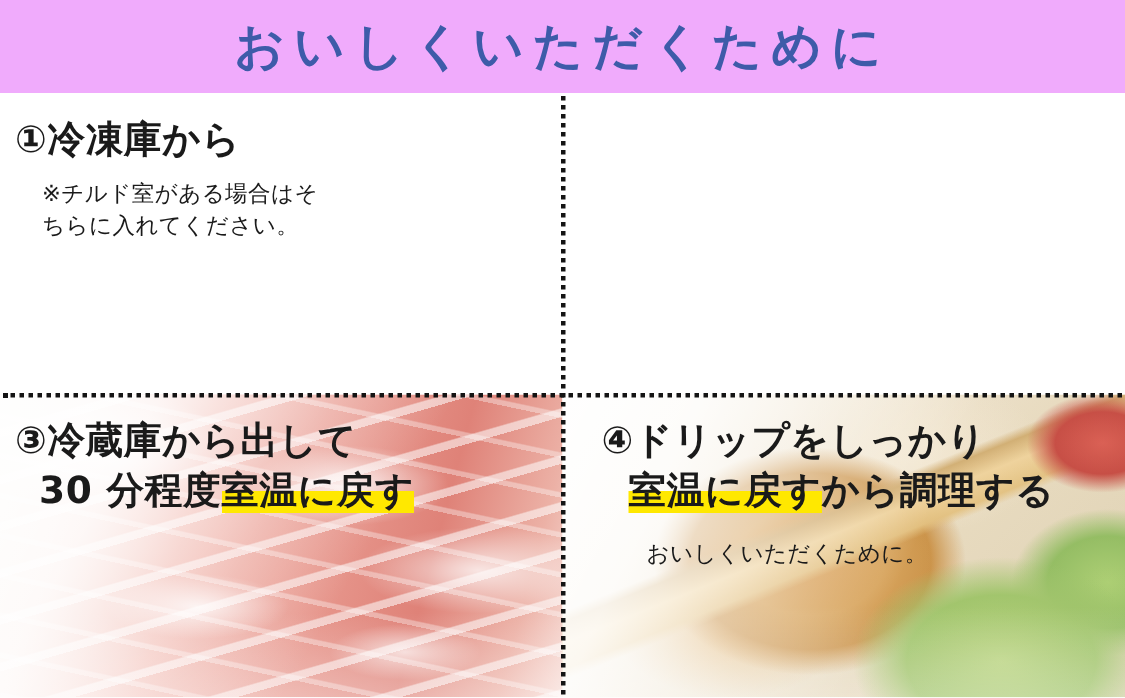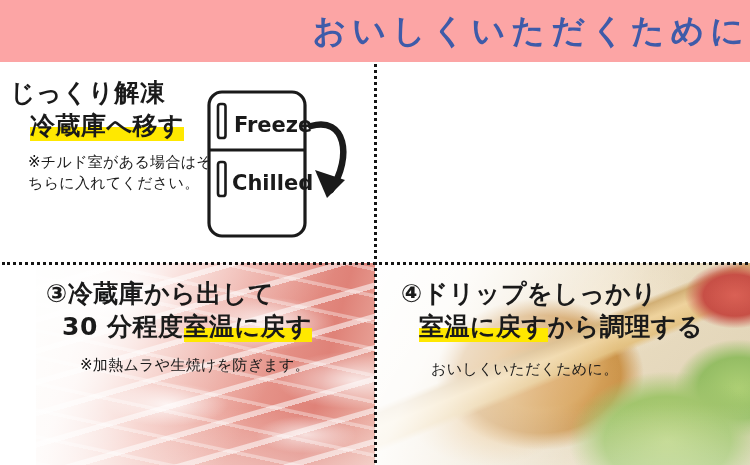--- a/index.html
+++ b/index.html
@@ -20,24 +20,24 @@
     background: #ffffff;
   }
 
   
   .header-banner {
     position: absolute;
     left: 0;
     top: 0;
     width: 750px;
     height: 62px;
-    background: #fca5a5;
+    background: #f0abfc;
     display: flex;
     align-items: center;
-    justify-content: flex-end;
+    justify-content: center;
   }
   .header-title {
     color: #3e5ba9;
     font-size: 33px;
     font-weight: bold;
     letter-spacing: 6px;
     line-height: 1;
     white-space: nowrap;
     transform: translateY(-1px);
   }
@@ -52,21 +52,21 @@
   }
   .panel {
     position: absolute;
     width: 375px;
     height: 201px;
     overflow: hidden;
     box-sizing: border-box;
   }
   .panel-1 { left: 0;   top: 0;   }
   .panel-2 { left: 375px; top: 0; }
-  .panel-3 { left: 0;   top: 201px; height: 202px; margin-left: 36px; }
+  .panel-3 { left: 0;   top: 201px; height: 202px; }
   .panel-4 { left: 375px; top: 201px; height: 202px; padding-left: 16px; }
 
   
   .divider-v {
     position: absolute;
     left: 374px;
     top: 64px;
     width: 0;
     height: 399px;
     border-left: 3px dotted #141414;
@@ -217,55 +217,39 @@
   <div class="header-banner">
     <div class="header-title">おいしくいただくために</div>
   </div>
 
   <div class="panel-grid">
 
     <div class="panel panel-1">
       <div class="photo photo-plain"></div>
       <div class="panel-body">
 
-        <div class="head-line line-1">じっくり解凍</div>
-
-        <div class="head-line line-2">
-          <span class="hl">冷蔵庫へ移す</span>
-        </div>
+        <div class="head-line line-1">①冷凍庫から</div>
+
 
         <div class="note note-p1">※チルド室がある場合はそちらに入れてください。</div>
       </div>
 
-      <div class="fridge-wrap">
-        <svg width="160" height="160" viewBox="0 0 160 160">
-          <rect x="6" y="8" width="96" height="144" rx="13" ry="13" fill="#ffffff" stroke="#1a1a1a" stroke-width="3.2"></rect>
-          <line x1="6" y1="66" x2="102" y2="66" stroke="#1a1a1a" stroke-width="3.2"></line>
-          <rect x="15" y="20" width="7.5" height="34" rx="2.6" fill="#ffffff" stroke="#1a1a1a" stroke-width="2.6"></rect>
-          <rect x="15" y="78" width="7.5" height="34" rx="2.6" fill="#ffffff" stroke="#1a1a1a" stroke-width="2.6"></rect>
-          <text x="31" y="48" font-family="'DejaVu Sans','Liberation Sans',sans-serif" font-size="21" font-weight="600" fill="#1a1a1a">Freeze</text>
-          <text x="29" y="106" font-family="'DejaVu Sans','Liberation Sans',sans-serif" font-size="21" font-weight="600" fill="#1a1a1a">Chilled</text>
-          <path d="M108 42 C 142 32, 150 72, 128 106" fill="none" stroke="#1a1a1a" stroke-width="6.5" stroke-linecap="round"></path>
-          <path d="M112 86 L 124 114 L 142 96 Z" fill="#1a1a1a"></path>
-        </svg>
-      </div>
     </div>
 
 
     <div class="panel panel-3">
       <div class="photo photo-pork"></div>
       <div class="panel-body">
 
         <div class="head-line line-1">③冷蔵庫から出して</div>
 
         <div class="head-line line-2">
           <span>30 分程度</span><span class="hl">室温に戻す</span>
         </div>
 
-        <div class="note note-p3">※加熱ムラや生焼けを防ぎます。</div>
       </div>
     </div>
 
     <div class="panel panel-4">
       <div class="photo photo-dish"></div>
       <div class="panel-body">
 
         <div class="head-line line-1">④ドリップをしっかり</div>
 
         <div class="head-line line-2">

